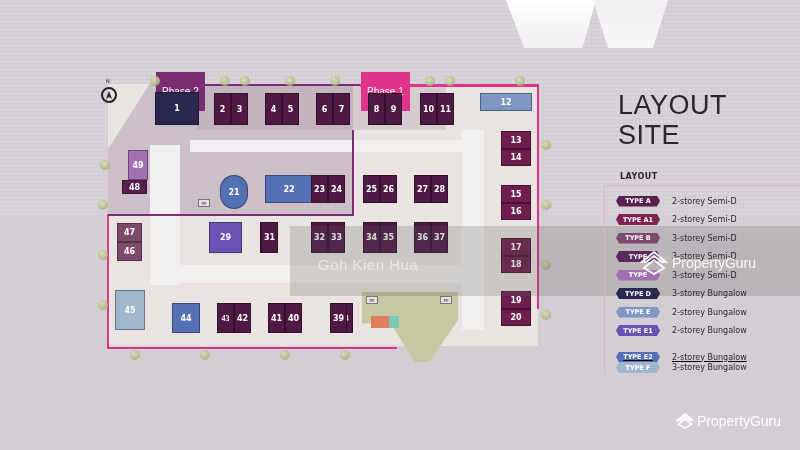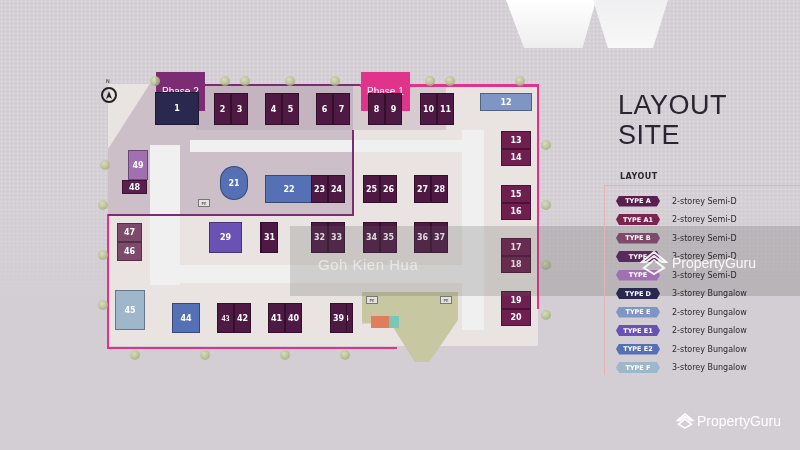--- a/index.html
+++ b/index.html
@@ -124,21 +124,21 @@
       <div class="plot" style="left: 437px; top: 93px; width: 17px; height: 32px; background: rgb(78, 26, 68);">11</div>
       <div class="plot" style="left: 480px; top: 93px; width: 52px; height: 18px; background: rgb(127, 149, 196);">12</div>
       <div class="plot" style="left: 501px; top: 131px; width: 30px; height: 18px; background: rgb(110, 31, 79);">13</div>
       <div class="plot" style="left: 501px; top: 149px; width: 30px; height: 17px; background: rgb(110, 31, 79);">14</div>
       <div class="plot" style="left: 501px; top: 185px; width: 30px; height: 18px; background: rgb(110, 31, 79);">15</div>
       <div class="plot" style="left: 501px; top: 203px; width: 30px; height: 17px; background: rgb(110, 31, 79);">16</div>
       <div class="plot" style="left: 501px; top: 238px; width: 30px; height: 18px; background: rgb(110, 31, 79);">17</div>
       <div class="plot" style="left: 501px; top: 256px; width: 30px; height: 17px; background: rgb(110, 31, 79);">18</div>
       <div class="plot" style="left: 501px; top: 291px; width: 30px; height: 18px; background: rgb(110, 31, 79);">19</div>
       <div class="plot" style="left: 501px; top: 309px; width: 30px; height: 17px; background: rgb(110, 31, 79);">20</div>
-      <div class="plot" style="left: 220px; top: 166px; width: 28px; height: 34px; background: rgb(85, 112, 180); border-radius: 14px;">21</div>
+      <div class="plot" style="left: 220px; top: 175px; width: 28px; height: 34px; background: rgb(85, 112, 180); border-radius: 14px;">21</div>
       <div class="plot" style="left: 265px; top: 175px; width: 48px; height: 28px; background: rgb(85, 112, 180);">22</div>
       <div class="plot" style="left: 311px; top: 175px; width: 17px; height: 28px; background: rgb(78, 26, 68);">23</div>
       <div class="plot" style="left: 328px; top: 175px; width: 17px; height: 28px; background: rgb(78, 26, 68);">24</div>
       <div class="plot" style="left: 363px; top: 175px; width: 17px; height: 28px; background: rgb(78, 26, 68);">25</div>
       <div class="plot" style="left: 380px; top: 175px; width: 17px; height: 28px; background: rgb(78, 26, 68);">26</div>
       <div class="plot" style="left: 414px; top: 175px; width: 17px; height: 28px; background: rgb(78, 26, 68);">27</div>
       <div class="plot" style="left: 431px; top: 175px; width: 17px; height: 28px; background: rgb(78, 26, 68);">28</div>
       <div class="plot" style="left: 209px; top: 222px; width: 33px; height: 31px; background: rgb(106, 82, 180);">29</div>
       <div class="plot" style="left: 260px; top: 222px; width: 17px; height: 31px; background: rgb(78, 26, 68);">40</div>
       <div class="plot" style="left: 261px; top: 222px; width: 17px; height: 31px; background: rgb(78, 26, 68);">31</div>
@@ -199,21 +199,21 @@
       <div class="legend-desc">3-storey Bungalow</div>
     </div>
     <div class="legend-row" style="top: 306px;">
       <div class="badge" style="background: rgb(127, 149, 196);">TYPE E</div>
       <div class="legend-desc">2-storey Bungalow</div>
     </div>
     <div class="legend-row" style="top: 324.5px;">
       <div class="badge" style="background: rgb(106, 82, 180);">TYPE E1</div>
       <div class="legend-desc">2-storey Bungalow</div>
     </div>
-    <div class="legend-row" style="top: 343px;">
+    <div class="legend-row" style="top: 351px; text-decoration: underline;">
       <div class="badge" style="background: rgb(85, 112, 180);">TYPE E2</div>
       <div class="legend-desc">2-storey Bungalow</div>
     </div>
     <div class="legend-row" style="top: 361.5px;">
       <div class="badge" style="background: rgb(159, 183, 203);">TYPE F</div>
       <div class="legend-desc">3-storey Bungalow</div>
     </div>
   </div>
 
 <div class="pg-logo">

